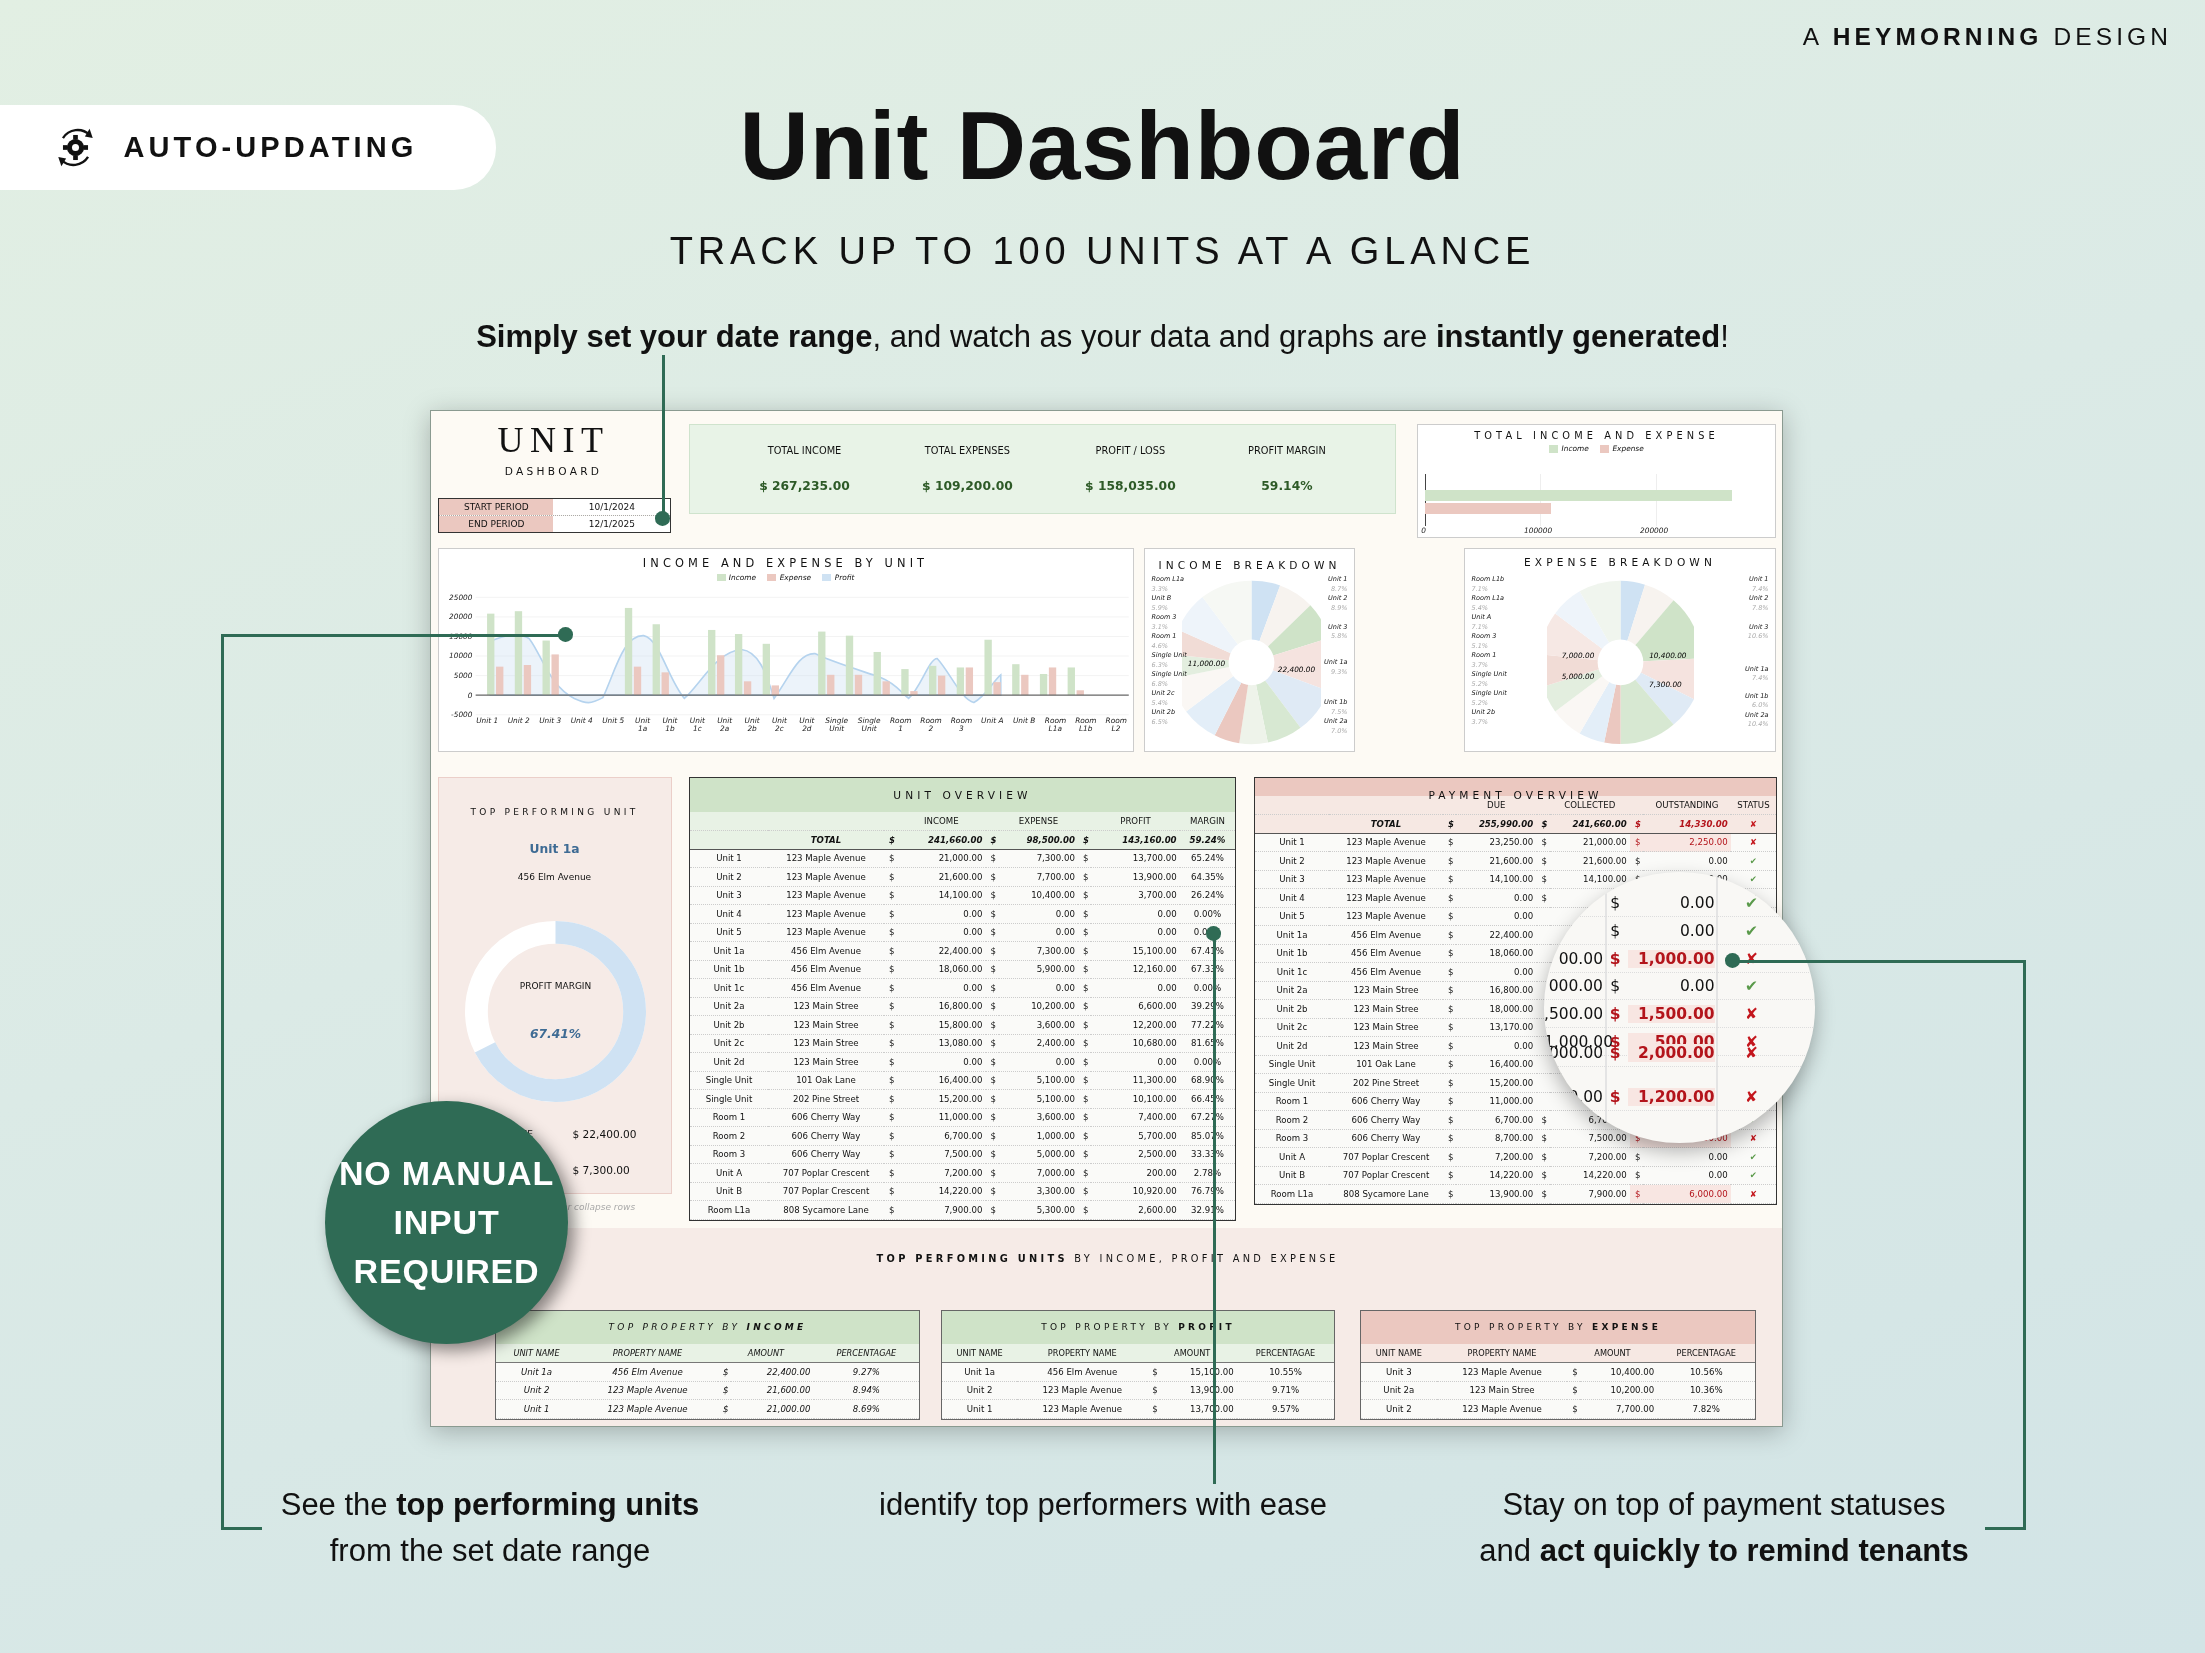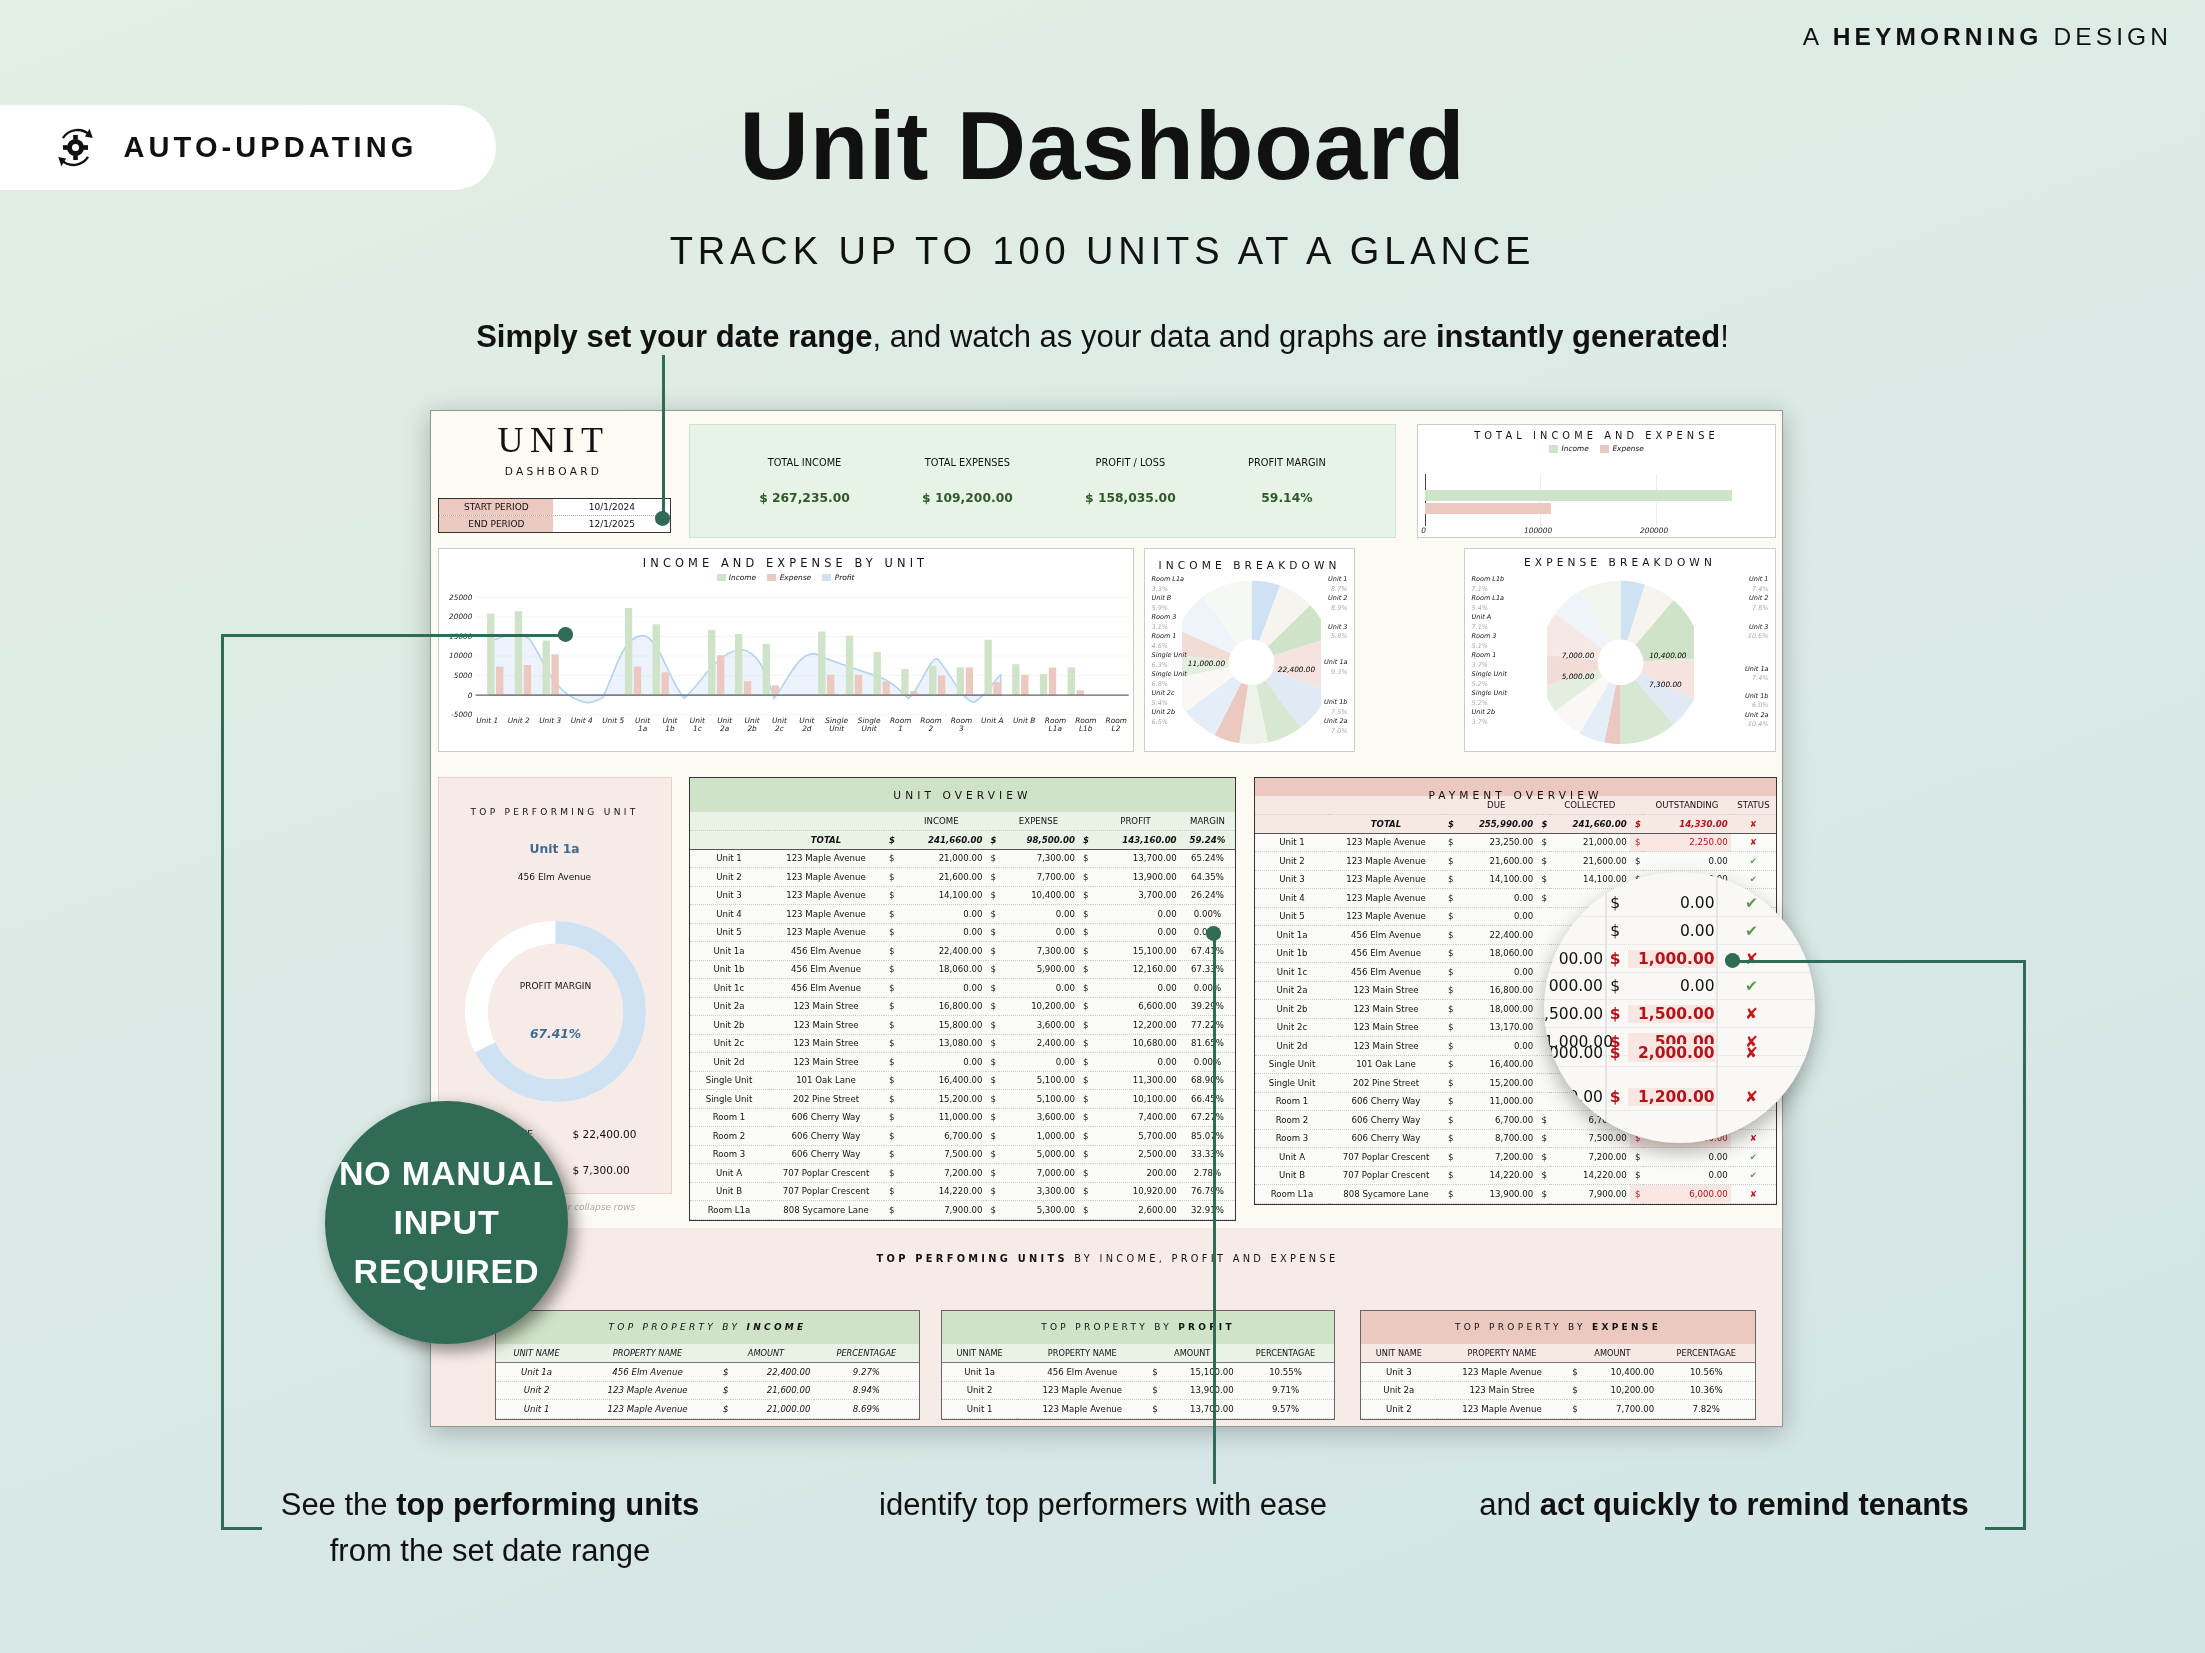--- a/index.html
+++ b/index.html
@@ -19,21 +19,21 @@
 .conn{position:absolute;background:#2f6b55}
 .dot{position:absolute;width:14.7px;height:14.7px;border-radius:50%;background:#2f6b55}
 .sheet{position:absolute;left:430px;top:410px;width:1353px;height:1017px;background:#fdfaf4;box-shadow:0 4.9px 24.5px rgba(0,0,0,.25);border:1.6px solid #8a9a90;overflow:hidden;font-family:"DejaVu Sans",sans-serif}
 .abs{position:absolute}
 .u-title{left:0;top:8.2px;width:245px;text-align:center;font-family:"Liberation Serif",serif;font-size:36px;letter-spacing:6.5px}
 .u-sub{left:0;top:54px;width:245px;text-align:center;font-size:10.6px;letter-spacing:3.3px}
 .period{left:7.4px;top:87px;width:233px;border:1.6px solid #333;font-size:9px}
 .period .r{display:flex;height:16.3px}
 .period .k{width:114px;background:#ebc8c0;text-align:center;line-height:16.3px}
 .period .v{flex:1;background:#fff;text-align:center;line-height:16.3px}
-.kpi{left:258px;top:13px;width:707px;height:114px;background:#e8f3e7;border:0.8px solid #cfe3cd;display:flex;justify-content:space-around;align-items:center;padding:0 33px}
+.kpi{left:258px;top:13px;width:707px;height:90px;background:#e8f3e7;border:0.8px solid #cfe3cd;display:flex;justify-content:space-around;align-items:center;padding:0 33px}
 .kpi .c{text-align:center}
 .kpi .l{font-size:9.8px;margin-bottom:23px}
 .kpi .v{font-size:12.3px;color:#2d5a27;font-weight:700}
 .box{background:#fff;border:1.6px solid #ccc}
 .ctitle{text-align:center;font-size:11.4px;letter-spacing:4.1px}
 .legend{display:flex;justify-content:center;gap:11.4px;font-size:7.4px;font-style:italic;margin-top:3.3px}
 .legend i{display:inline-block;width:9px;height:7.4px;margin-right:3.3px;vertical-align:middle}
 .axis{font-size:7.4px;font-style:italic;color:#222}
 table{border-collapse:collapse;width:100%}
 .tbl td,.tbl th{font-size:8.6px;height:18.5px;border-bottom:0.8px dotted #ccc;white-space:nowrap}
@@ -1047,15 +1047,16 @@
 <div class="conn" style="left:1985px;top:1527px;width:41px;height:2.5px"></div>
 
 <div class="cap" style="left:245px;width:490px">
   <div><span>See the </span><b>top performing units</b></div>
   <div>from the set date range</div>
 </div>
 <div class="cap" style="left:768px;width:670px">
   <div>identify top performers with ease</div>
 </div>
 <div class="cap" style="left:1438px;width:572px">
+  <div>Stay on top of payment statuses</div>
   <div><span>and </span><b>act quickly to remind tenants</b></div>
 </div>
 
 
 </body></html>

